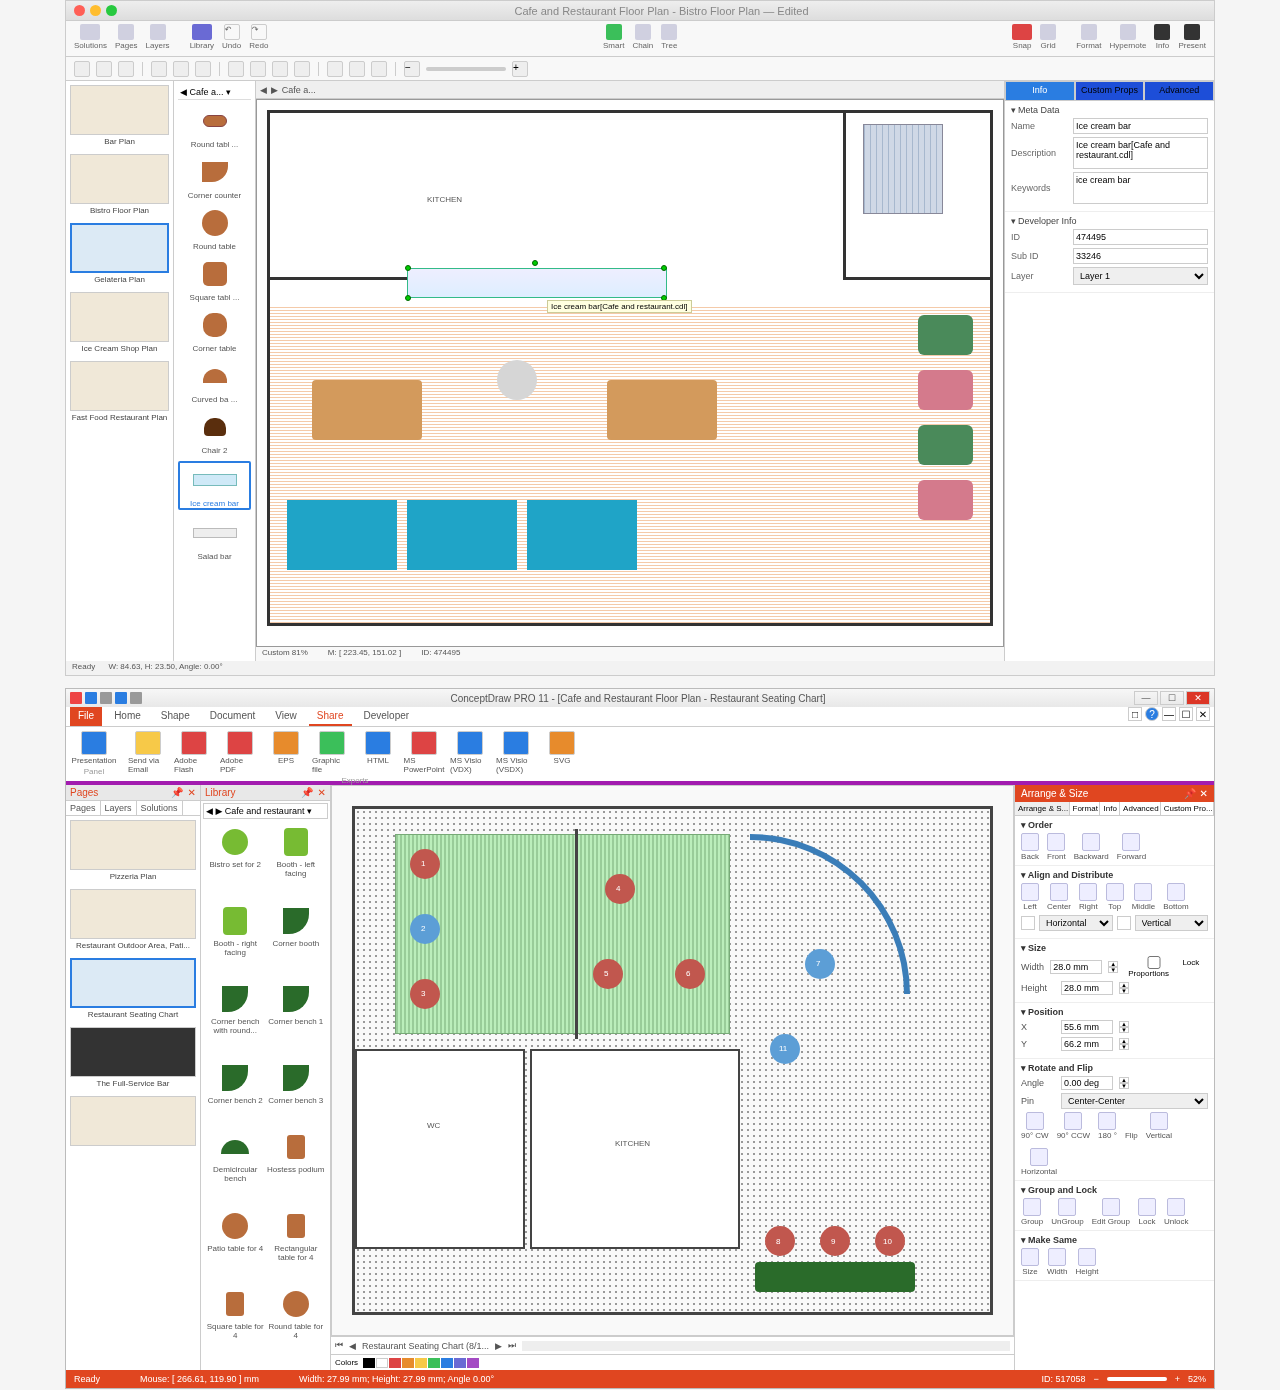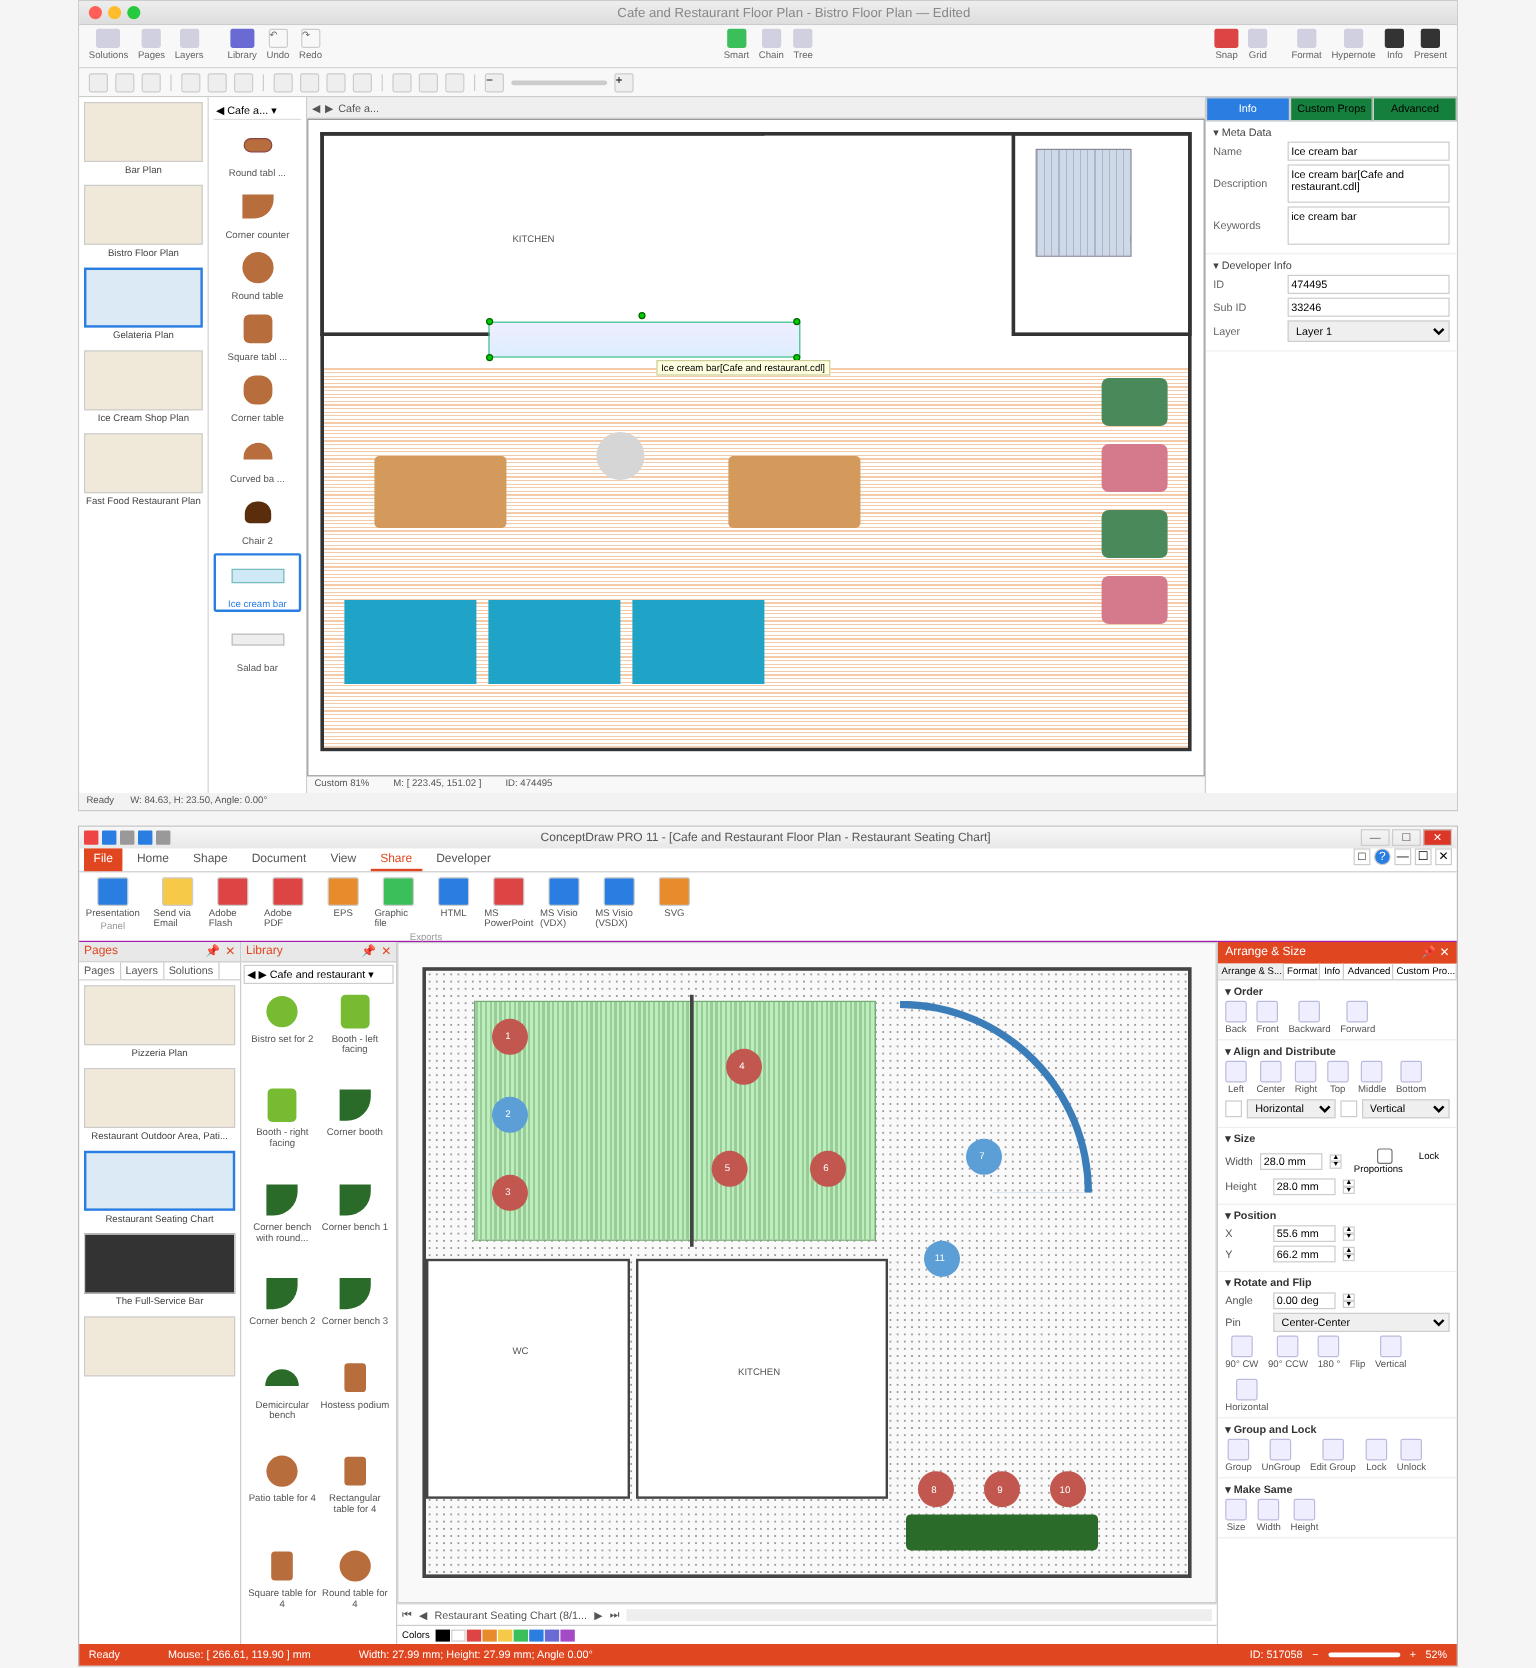--- a/index.html
+++ b/index.html
@@ -31,21 +31,21 @@
 .lib-item { margin-bottom:6px; text-align:center; }
 .lib-item .img { height:34px; margin:0 auto 2px; display:flex;align-items:center;justify-content:center;}
 .lib-item.sel { border:2px solid #2a7de1; border-radius:2px; }
 .lib-item .lbl { font-size:8px; color:#555; }
 .canvas-wrap { flex:1; display:flex; flex-direction:column; }
 .canvas-tabs { height:18px; display:flex; align-items:center; padding:0 4px; gap:4px; font-size:9px; color:#555; border-bottom:1px solid #ccc;}
 .canvas { flex:1; background:#fff; position:relative; overflow:hidden; border:1px solid #999;}
 .zoom-row { height:14px; font-size:8px; display:flex; padding:1px 6px; background:#f8f8f8; color:#555; gap:20px;}
 .insp-pane { width:210px; background:#fff; border-left:1px solid #ccc; font-size:9px; }
 .insp-tabs { display:flex; height:20px; }
-.insp-tabs .t { flex:1; text-align:center; padding:3px 0; background:#15803d; border:1px solid #ccc; }
+.insp-tabs .t { flex:1; text-align:center; padding:3px 0; background:#1d4ed8; border:1px solid #ccc; }
 .insp-tabs .t.act { background:#2a7de1; color:#fff; }
 .insp-sect { padding:4px 6px; border-bottom:1px solid #eee; }
 .insp-sect .h { color:#444; font-size:9px; margin-bottom:3px; }
 .insp-row { display:flex; align-items:center; gap:6px; margin:3px 0; }
 .insp-row .k { width:56px; color:#666; }
 .insp-row input, .insp-row textarea, .insp-row select { flex:1; border:1px solid #ccc; font-size:9px; padding:2px; font-family:inherit; }
 .insp-row textarea { height:32px; resize:none; }
 .ready { height:14px; font-size:8px; padding:1px 6px; color:#555; background:#f2f2f2; }
 
 
@@ -77,21 +77,21 @@
 .titlebar-win .title{flex:1;text-align:center;}
 .winbtns{display:flex;gap:2px;}
 .winbtns .wb{width:24px;height:14px;border:1px solid #ccc;display:flex;align-items:center;justify-content:center;font-size:9px;}
 .winbtns .wb.close{background:#dc3626;color:#fff;}
 .ribbon-tabs{display:flex;gap:4px;padding:0 4px;font-size:10px;border-bottom:1px solid #ccc;}
 .ribbon-tabs .rt{padding:3px 8px;color:#555;}
 .ribbon-tabs .rt.file{background:#e04620;color:#fff;}
 .ribbon-tabs .rt.act{color:#e04620;border-bottom:2px solid #e04620;}
 .ribbon-tabs .corner{margin-left:auto;display:flex;gap:3px;}
 .ribbon-tabs .corner span{width:14px;height:14px;border:1px solid #ccc;display:flex;align-items:center;justify-content:center;}
-.ribbon-body{display:flex;gap:14px;padding:4px 8px;border-bottom:1px solid #a21caf;height:58px;align-items:flex-start;}
+.ribbon-body{display:flex;gap:14px;padding:4px 8px;border-bottom:4px solid #a21caf;height:58px;align-items:flex-start;}
 .rb-grp{display:flex;flex-direction:column;align-items:center;}
 .rb-icons{display:flex;gap:6px;}
 .rb-ico{display:flex;flex-direction:column;align-items:center;gap:1px;font-size:8px;color:#555;width:40px;}
 .rb-ico .g{width:26px;height:24px;border:1px solid #ccc;border-radius:2px;}
 .rb-sect-lbl{font-size:8px;color:#999;margin-top:2px;}
 .app2-body{display:flex;height:585px;}
 .pages2{width:135px;border-right:1px solid #ccc;display:flex;flex-direction:column;}
 .pane-hdr{background:#e8e8e8;padding:2px 4px;font-size:10px;color:#e04620;border-bottom:1px solid #ccc;display:flex;justify-content:space-between;}
 .pane-hdr .icons{display:flex;gap:4px;}
 .pane-tabs2{display:flex;font-size:9px;border-bottom:1px solid #ccc;}

